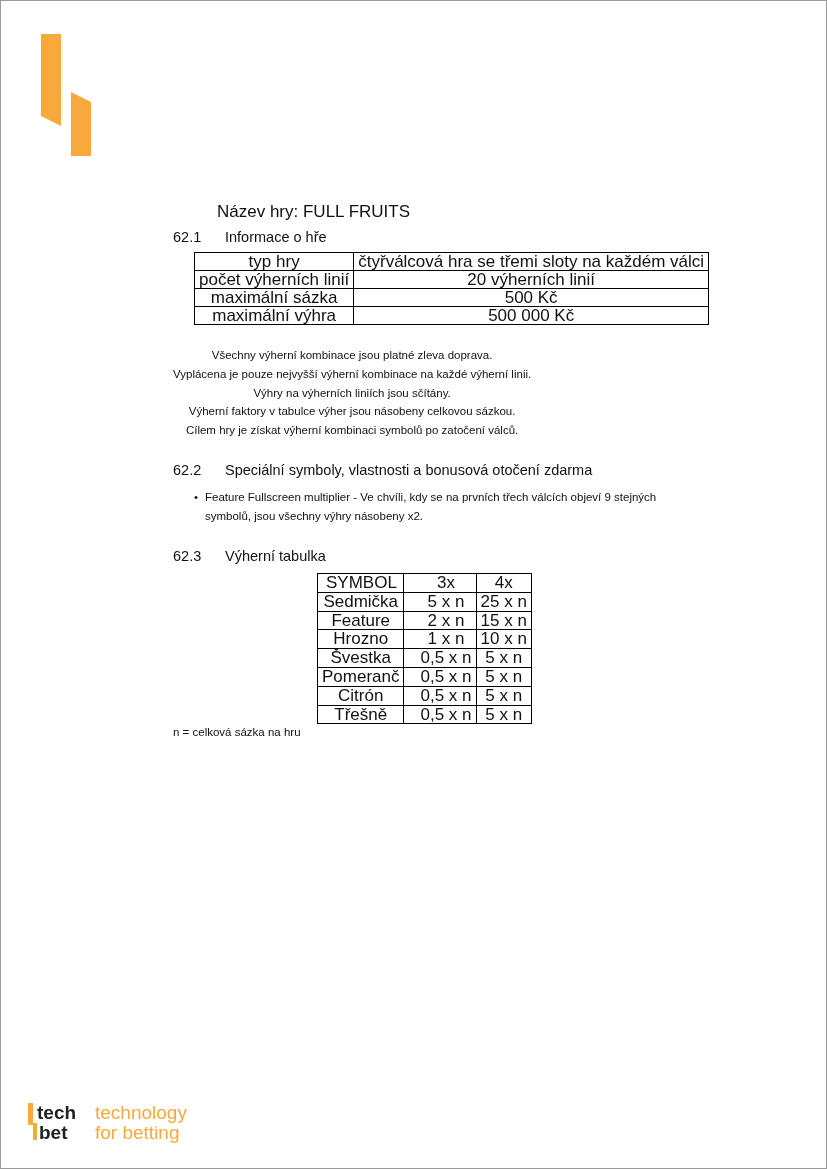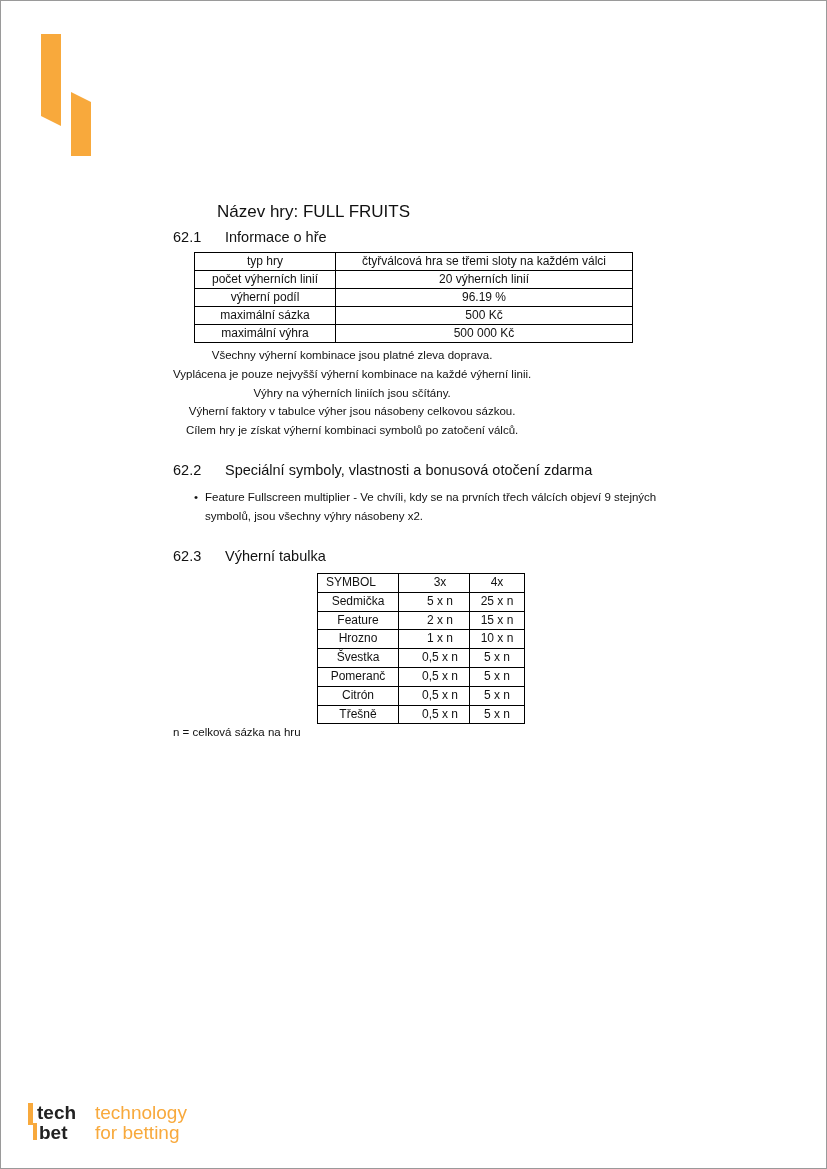--- a/index.html
+++ b/index.html
@@ -4,21 +4,21 @@
 <style>
   html, body { margin: 0; padding: 0; background: #ffffff; }
   body { width: 827px; height: 1169px; position: relative; overflow: hidden;
          font-family: "Liberation Sans", sans-serif; color: #111; }
   .page { position: absolute; left: 0; top: 0; width: 825px; height: 1167px;
           border: 1px solid #9a9a9a; background: #fff; }
   .logo-top { position: absolute; left: 40px; top: 33px; width: 52px; height: 122px; }
   .doc-title { position: absolute; left: 216px; top: 192px; font-size: 17px; margin-top: 9px; }
   .sec-head { position: absolute; left: 172px; font-size: 14.5px; }
   .sec-head .num { display: inline-block; width: 52px; }
-  table { border-collapse: collapse; position: absolute; font-size: 12px; }
+  table { border-collapse: collapse; position: absolute; font-size: 17px; }
   td { border: 1px solid #000; text-align: center; padding: 0 4px; height: 17px; line-height: 17px; white-space: nowrap; }
   .info-table { left: 193px; top: 251px; width: 439px; }
   .info-table td:first-child { width: 132px; }
   .lines { position: absolute; left: 172px; top: 345px; font-size: 11.5px; line-height: 18.8px; text-align: center; }
   .bullet { position: absolute; left: 193px; top: 487px; font-size: 11.5px; line-height: 18.5px; width: 470px; }
   .bullet .dot { position: absolute; left: 0; top: 0; }
   .bullet .txt { padding-left: 11px; display: block; }
   .pay-table { left: 316px; top: 572px; }
   .pay-table td { height: 17.8px; line-height: 17.8px; }
   .pay-table td:nth-child(1) { width: 68px; }
@@ -50,24 +50,20 @@
 
   <table class="info-table">
     <tbody>
       <tr>
         <td>typ hry</td>
         <td>čtyřválcová hra se třemi sloty na každém válci</td>
       </tr>
       <tr>
         <td>počet výherních linií</td>
         <td>20 výherních linií</td>
-      </tr>
-      <tr>
-        <td>výherní podíl</td>
-        <td>96.19 %</td>
       </tr>
       <tr>
         <td>maximální sázka</td>
         <td>500 Kč</td>
       </tr>
       <tr>
         <td>maximální výhra</td>
         <td>500 000 Kč</td>
       </tr>
     </tbody>

